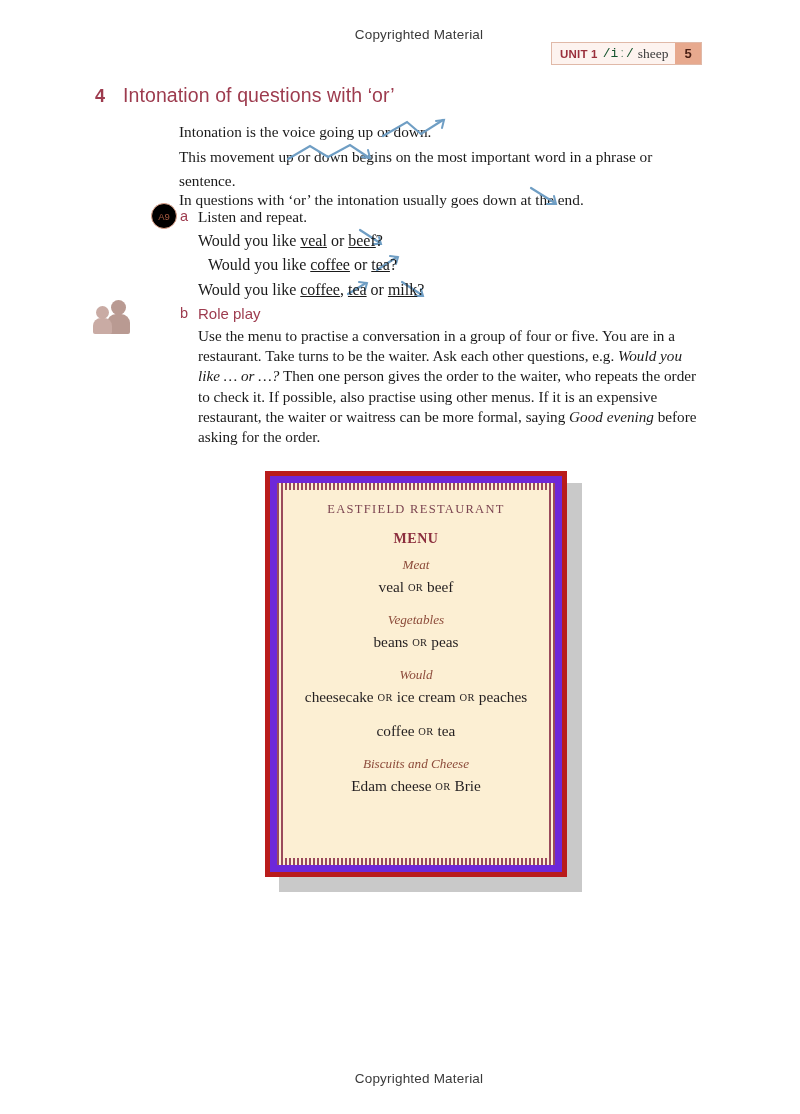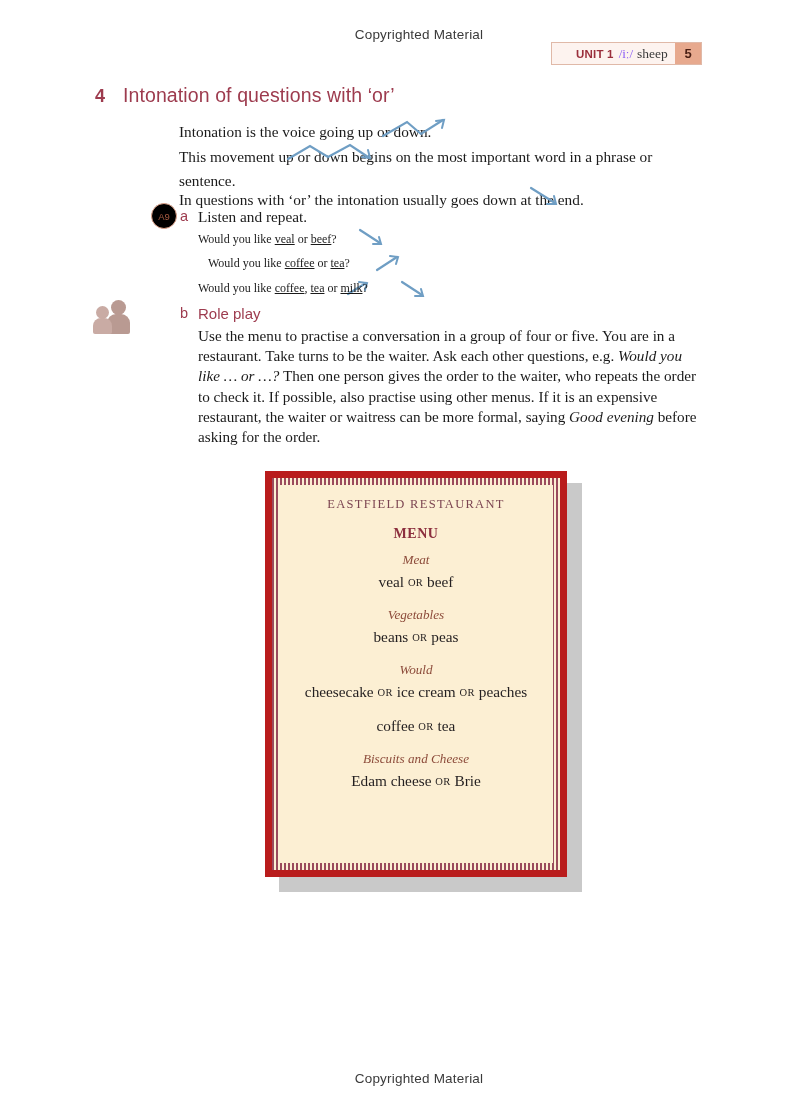--- a/index.html
+++ b/index.html
@@ -42,37 +42,38 @@
     background: #fdf3ef;
     box-sizing: border-box;
     display: flex;
     align-items: stretch;
     font-family: "Liberation Serif", serif;
   }
   .unit-tab .utxt {
     flex: 1;
     display: flex;
     align-items: center;
-    padding-left: 24px;
+    padding-left: 8px;
     font-size: 13px;
     color: #3b3b3b;
     white-space: nowrap;
   }
   .unit-tab .ulabel {
     font-family: "Liberation Sans", sans-serif;
     font-weight: bold;
     font-size: 11.5px;
     color: #9a2f3c;
     letter-spacing: 0.2px;
     margin-right: 5px;
   }
   .unit-tab .uphon {
     font-size: 13px;
-    color: #8b5cf6;
+    color: #14532d;
     margin-right: 4px;
+    font-family: Liberation Mono, monospace;
   }
   .unit-tab .uword {
     font-size: 13.5px;
     color: #3b3b3b;
   }
   .unit-tab .unum {
     width: 26px;
     background: #e7a98e;
     color: #4a1f14;
     font-family: "Liberation Sans", sans-serif;
@@ -132,21 +133,21 @@
     top: 208px;
     left: 198px;
     font-family: "Liberation Serif", serif;
     font-size: 15.3px;
     color: #1a1a1a;
   }
   .ex-line {
     position: absolute;
     left: 198px;
     font-family: "Liberation Serif", serif;
-    font-size: 12px;
+    font-size: 16px;
     color: #1a1a1a;
   }
   .ex1 { top: 232px; }
   .ex2 { top: 256px; margin-left: 10px; }
   .ex3 { top: 281px; }
 
   
   .audio-icon {
     position: absolute;
     top: 203px;
@@ -227,22 +228,23 @@
     height: 409px;
     background: #c9c9c9;
   }
   .menu-card {
     position: absolute;
     top: 471px;
     left: 265px;
     width: 302px;
     height: 406px;
     background: #6d28d9;
-    border: 7px solid #b91c1c;
+    border: 5px solid #b91c1c;
     box-sizing: border-box;
+    padding: 7px;
   }
   .menu-inner {
     width: 100%;
     height: 100%;
     border: 7px solid transparent;
     border-image: repeating-linear-gradient(90deg, #9a4a5c 0, #9a4a5c 2px, #fcefd3 2px, #fcefd3 4px) 7 repeat;
     box-sizing: border-box;
     position: relative;
     background: #fcefd3;
   }

